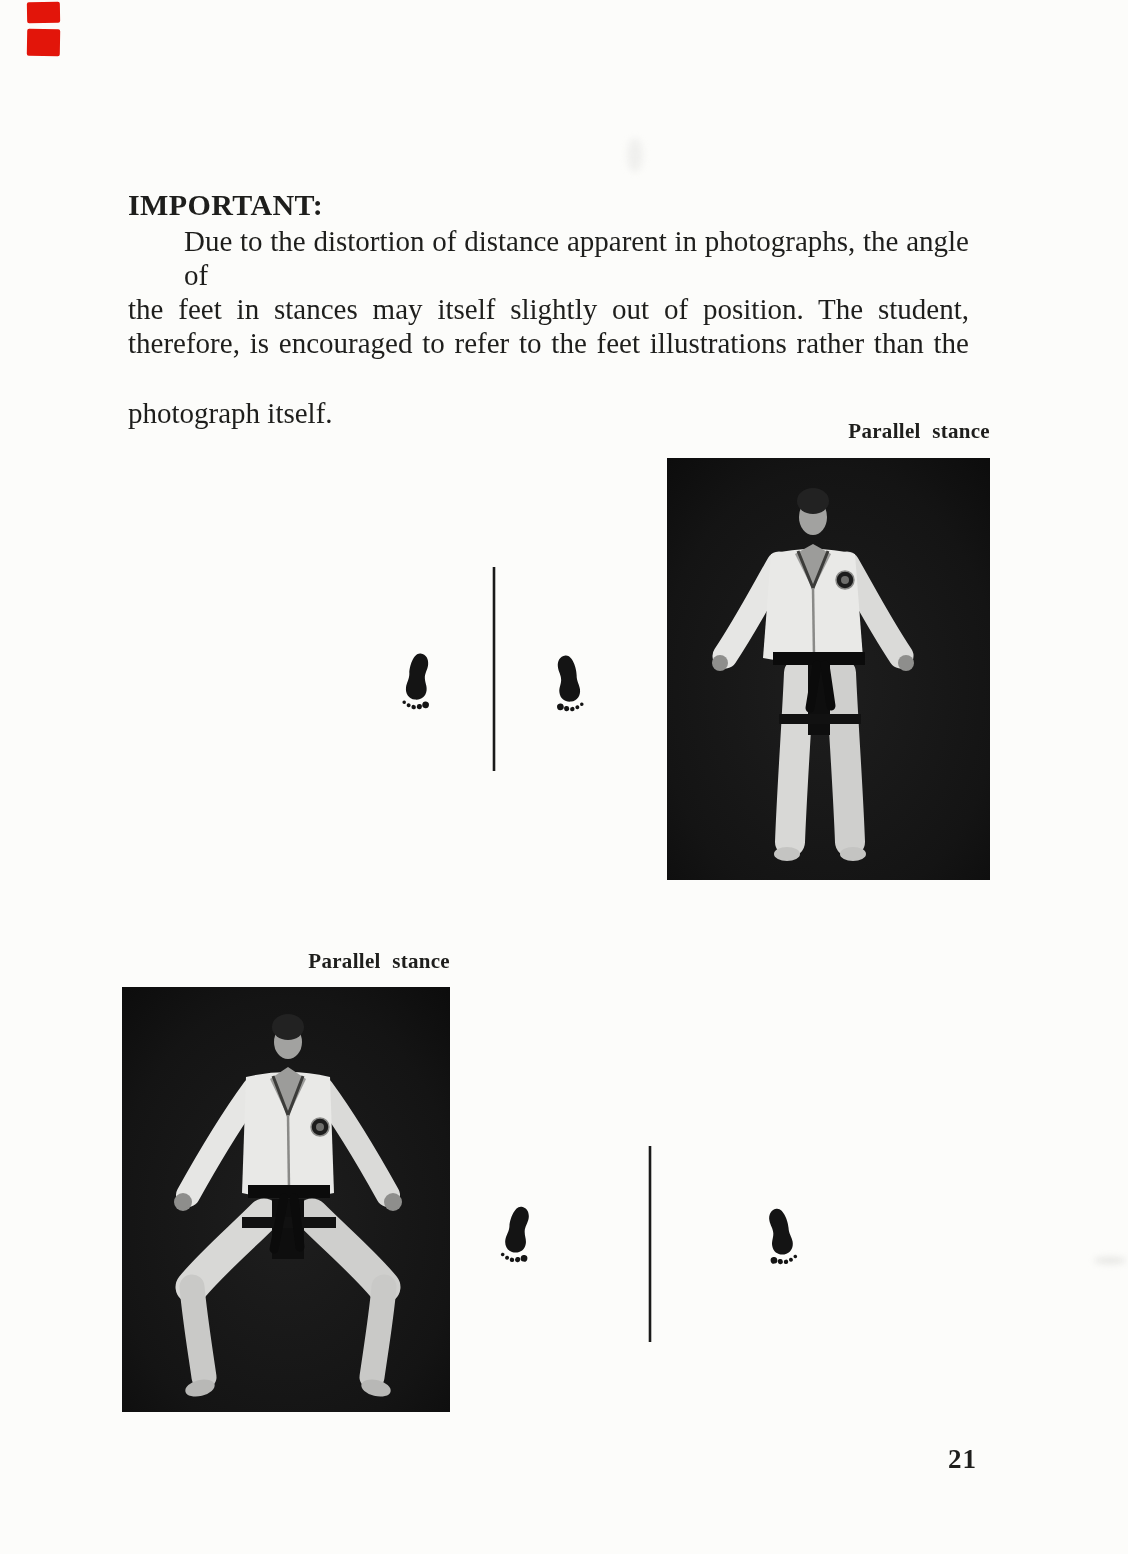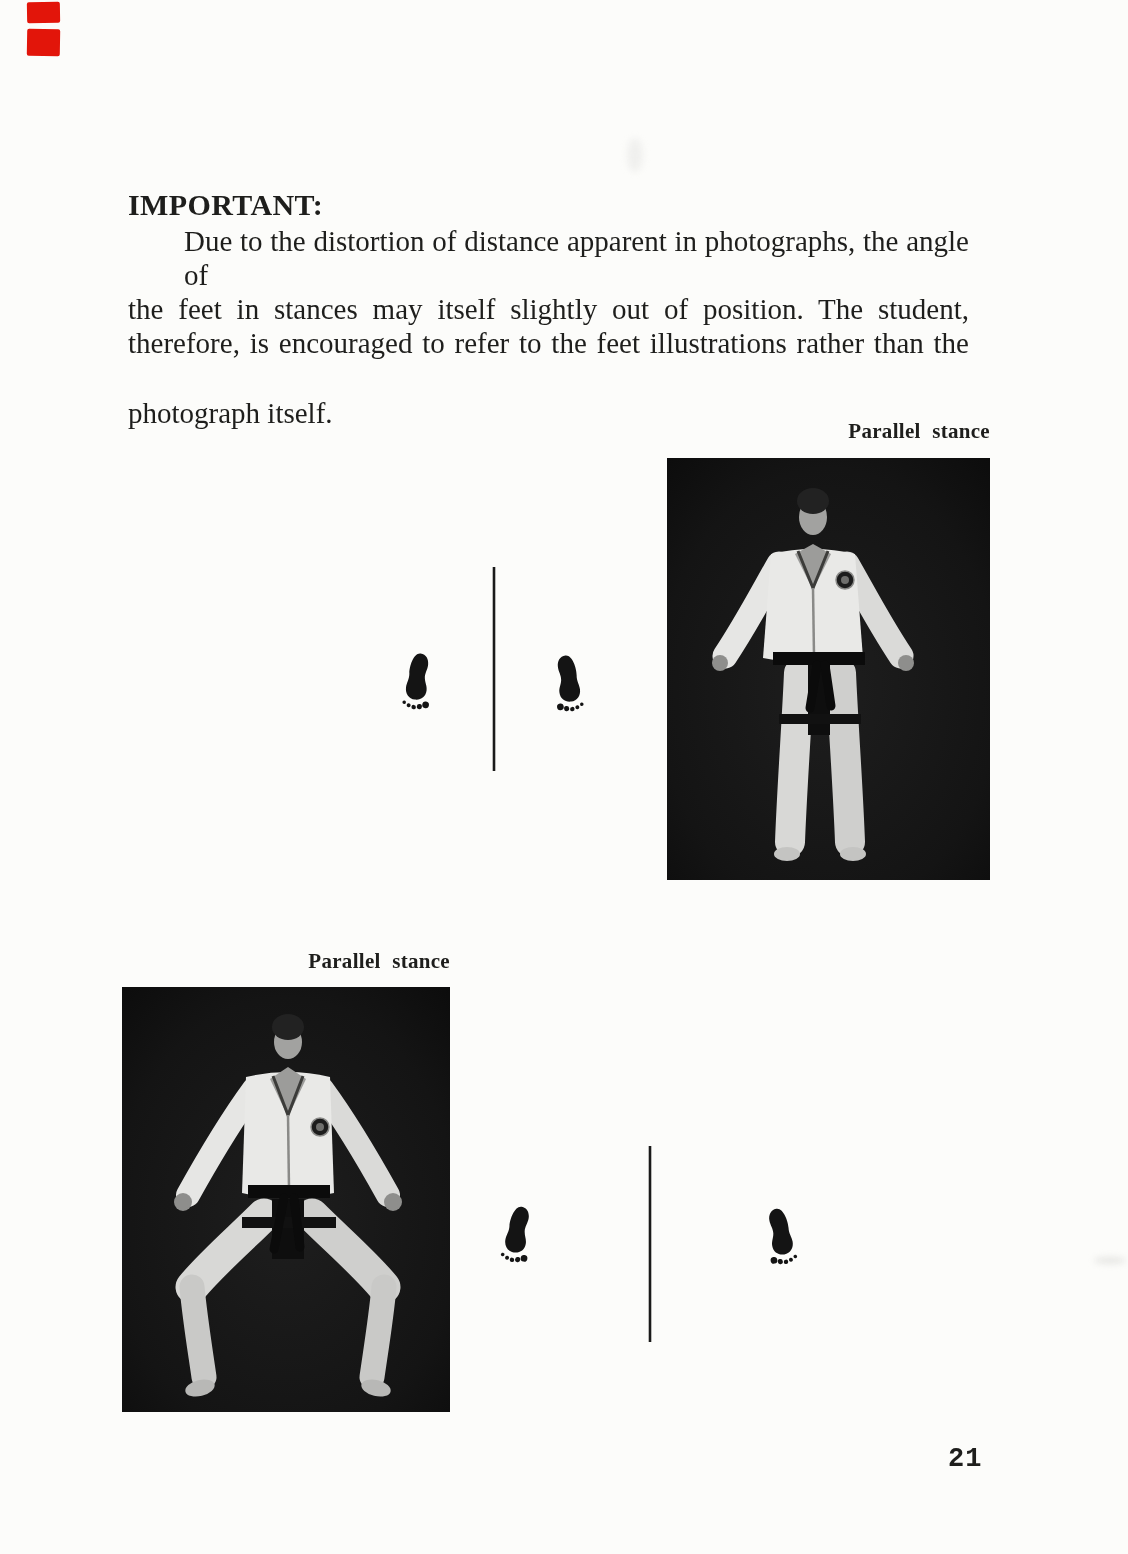--- a/index.html
+++ b/index.html
@@ -30,21 +30,21 @@
   .photo{position:absolute;background:var(--photo-background);overflow:hidden;}
   .photo.parallel{left:667px;top:458px;width:323px;height:422px;}
   .photo.sitting{left:122px;top:987px;width:328px;height:425px;}
   .photo svg{display:block;width:100%;height:100%;}
 
   .feet-diagram{position:absolute;}
   .feet-diagram.parallel{left:385px;top:553px;width:230px;height:232px;}
   .feet-diagram.sitting{left:490px;top:1133px;width:320px;height:222px;}
   .feet-diagram svg{display:block;width:100%;height:100%;}
 
-  .page-number{position:absolute;left:948px;top:1444px;font-family:Liberation Mono, monospace;font-size:27px;font-weight:700;letter-spacing:1px;}
+  .page-number{position:absolute;left:948px;top:1444px;font-family:Liberation Serif, serif;font-size:27px;font-weight:700;letter-spacing:1px;}
 </style>
 </head>
 <body>
 
 <div class="page">
 
   <div class="red-mark m1"></div>
   <div class="red-mark m2"></div>
 
   <div class="smudge s1"></div>

